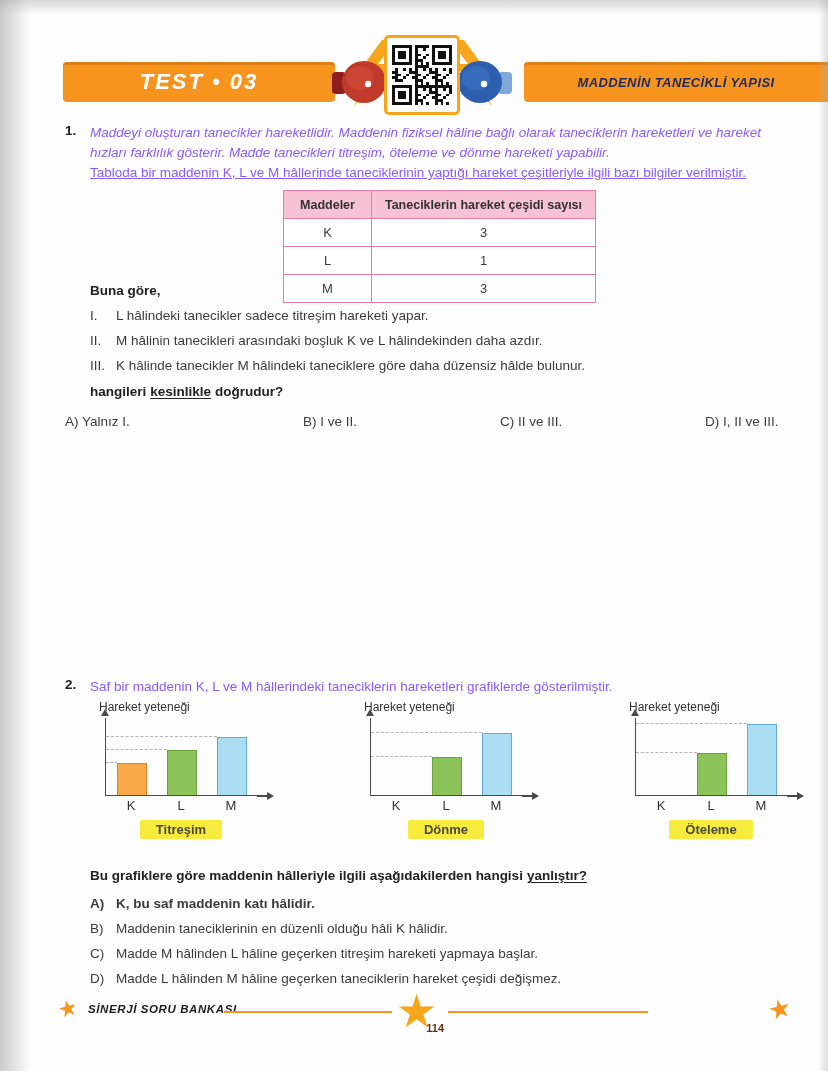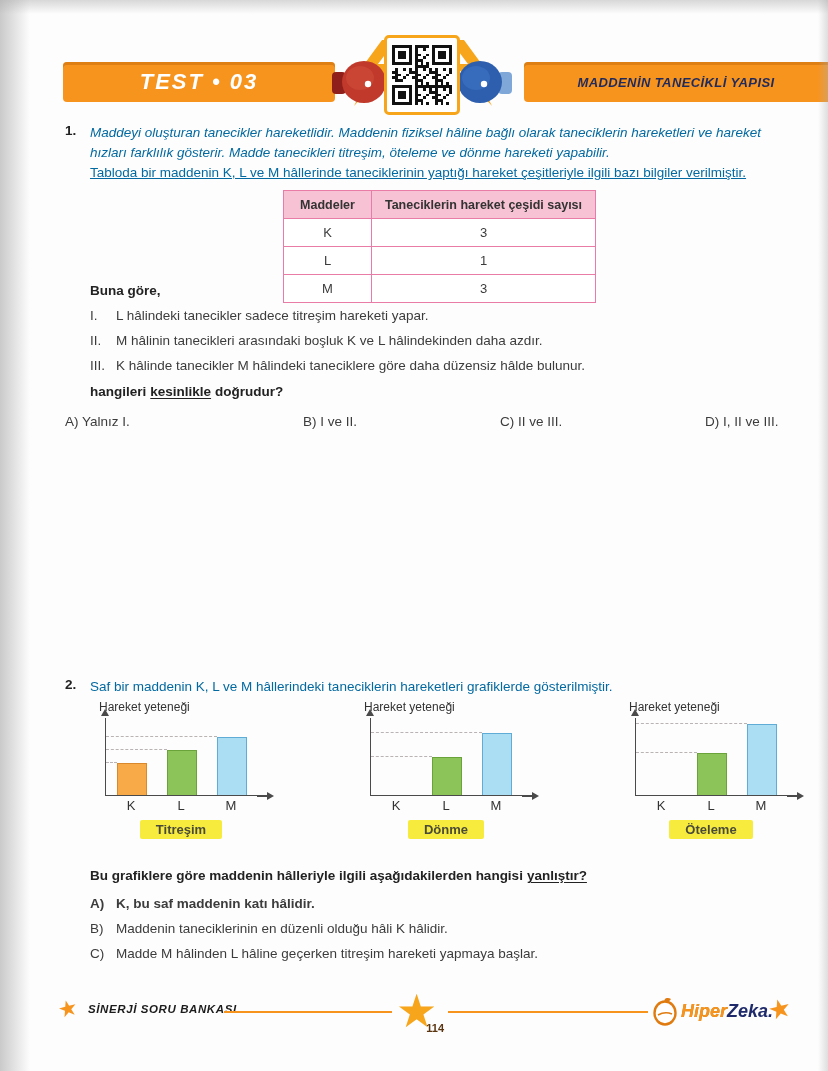--- a/index.html
+++ b/index.html
@@ -28,21 +28,21 @@
   .test-title { color:#fff; font-weight:bold; font-style:italic; font-size:22px; letter-spacing:2px; }
   .topic-title{ color:#1F2A5E; font-weight:bold; font-style:italic; font-size:13px; letter-spacing:.4px; }
   .bolt { position:absolute; top:40px; z-index:1; }
   .qr-frame { position:absolute; left:384px; top:35px; width:76px; height:80px; background:#fff;
     border:3px solid #F7A51B; border-radius:5px; z-index:3; padding:5px; }
   .qr-frame svg{ width:100%; height:100%; }
   .glove { position:absolute; top:58px; z-index:2; }
 
   
   .qnum { position:absolute; font-weight:bold; font-size:13.5px; color:#222; }
-  .para { position:absolute; left:90px; width:686px; font-size:13.5px; line-height:20px; color:#0369a1; }
+  .para { position:absolute; left:90px; width:686px; font-size:13.5px; line-height:20px; color:#8b5cf6; }
   .italic { font-style:italic; }
   .boldline { font-weight:bold; color:#222; }
   .ul { text-decoration:underline; text-underline-offset:2px; }
   .gap-l { margin-left:4px; }
 
   
   .qtable { position:absolute; left:283px; top:190px; border-collapse:collapse; font-size:13px; }
   .qtable th, .qtable td { border:1.5px solid #E87CA6; text-align:center; padding:2px 10px; height:28px; }
   .qtable th { background:#F6C2D4; font-weight:bold; color:#333; font-size:12.5px; }
   .qtable td { background:#fff; color:#3c3c3c; }
@@ -370,29 +370,23 @@
 
   <div class="q2opt" style="top:896px;font-weight:bold;">
     <span class="letter">A)</span><span>K, bu saf maddenin katı hâlidir.</span>
   </div>
   <div class="q2opt" style="top:921px;">
     <span class="letter">B)</span><span>Maddenin taneciklerinin en düzenli olduğu hâli K hâlidir.</span>
   </div>
   <div class="q2opt" style="top:946px;">
     <span class="letter">C)</span><span>Madde M hâlinden L hâline geçerken titreşim hareketi yapmaya başlar.</span>
   </div>
+  <div class="q2opt" style="top:971px;">
+    <span class="letter">D)</span><span>Madde L hâlinden M hâline geçerken taneciklerin hareket çeşidi değişmez.</span>
+  </div>
 
   <span class="star" style="left:58px; top:998px;">★</span>
   <span class="footer-brandname">SİNERJİ SORU BANKASI</span>
   <div class="footer-line" style="left:224px; width:168px;"></div>
   <div class="star-big">★<span class="pg">114</span></div>
   <div class="footer-line" style="left:448px; width:200px;"></div>
-  <div class="logo">
-    <svg width="26" height="30" viewBox="0 0 26 30">
-      <ellipse cx="13" cy="17" rx="10.5" ry="11.5" fill="#fff" stroke="#E07B10" stroke-width="2.4"></ellipse>
-      <path d="M13 6 C 11 2, 16 1, 19 3 C 17 6, 14 7, 13 6 Z" fill="#E07B10"></path>
-      <path d="M6 19 q 7 -4 14 -1" stroke="#E07B10" stroke-width="1.6" fill="none"></path>
-    </svg>
-    <span class="word w1">Hiper</span>
-      <span class="word w2" style="margin-left:0;">Zeka.</span>
-  </div>
   <span class="star" style="left:768px; top:998px; font-size:26px;">★</span>
 </div>
 
 </body></html>

